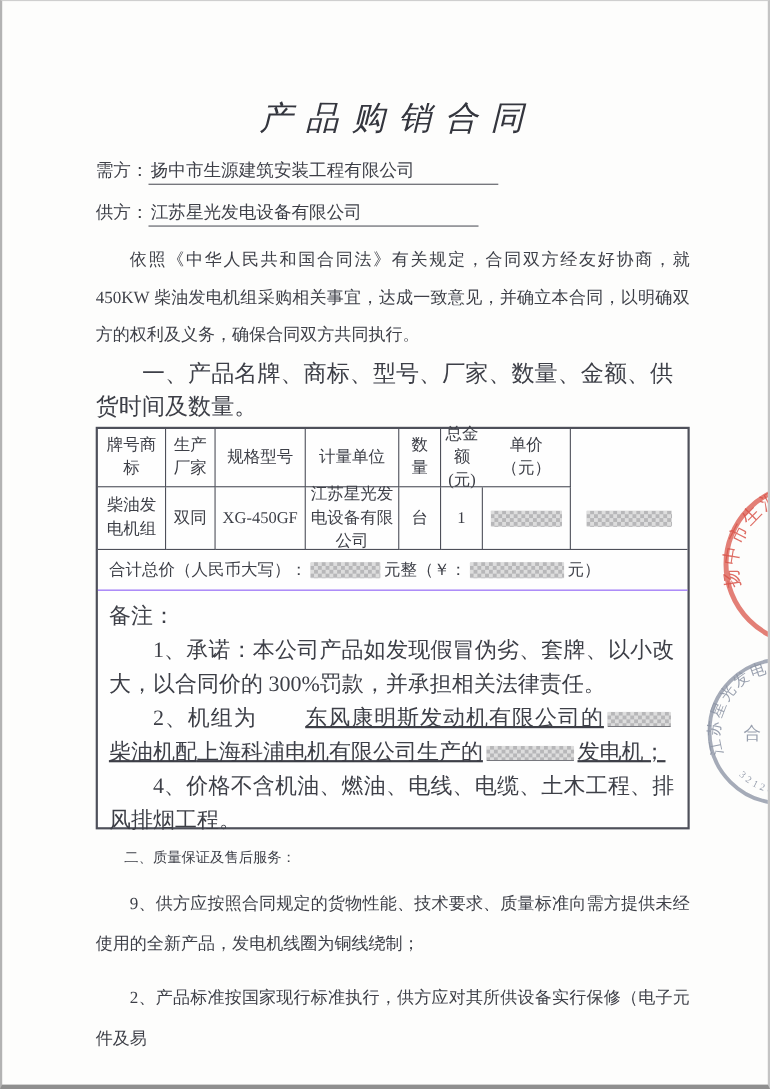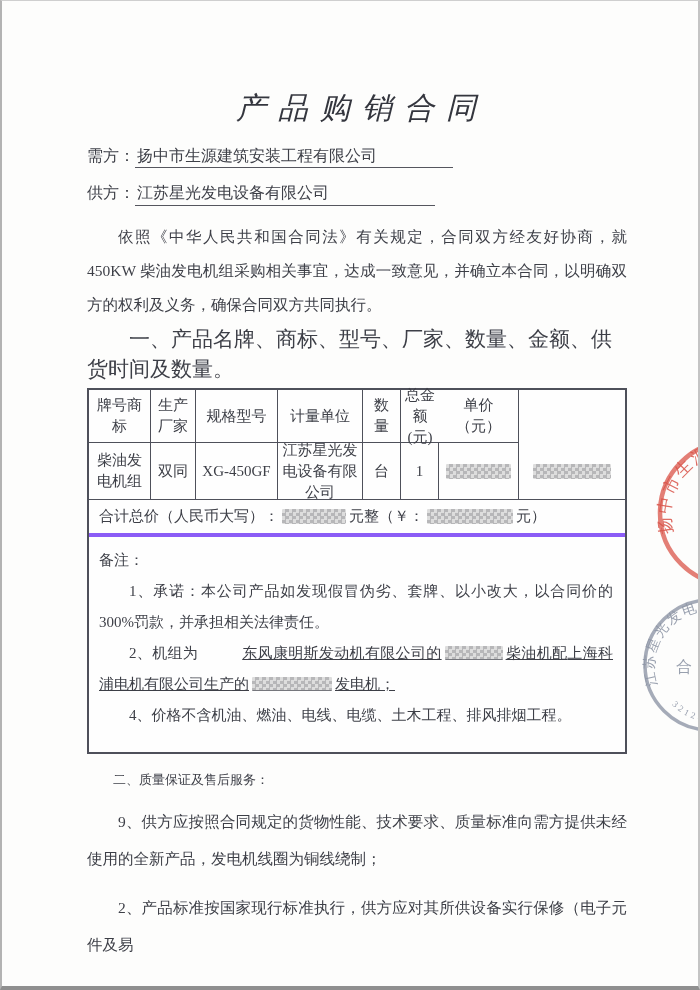--- a/index.html
+++ b/index.html
@@ -32,24 +32,24 @@
   .grid{display:grid;grid-template-columns:62px 45px 82px 85px 38px 38px 80px 1fr;}
   .cell{
     border-right:1.5px solid #4e505a;border-bottom:1.5px solid #4e505a;
     display:flex;align-items:center;justify-content:center;text-align:center;
     font-size:15px;line-height:21px;padding:2px 4px;box-sizing:border-box;
   }
   .cell.last{border-right:none;}
   .hrow .cell{height:53px;}
   .drow .cell{height:57px;border-bottom:1.5px solid #4e505a;}
   .totalrow{
-    height:37px;border-bottom:4px solid #8b5cf6;display:flex;align-items:center;
+    height:37px;border-bottom:1px solid #8b5cf6;display:flex;align-items:center;
     padding:0 10px;font-size:15px;box-sizing:border-box;
   }
-  .remarks{padding:8px 12px 0 10px;font-size:15px;line-height:31px;height:215px;box-sizing:border-box;font-family:Liberation Serif, serif;}
+  .remarks{padding:8px 12px 0 10px;font-size:20px;line-height:31px;height:215px;box-sizing:border-box;font-family:Liberation Serif, serif;}
   .remarks p{margin:0;text-align:justify;}
   .remarks p.item{text-indent:2em;}
   .ul{text-decoration:underline;margin-left:44px;}
   .ul .mosaic{border-bottom:1px solid #55565e;}
   
   .s2head{font-size:13px;line-height:22px;text-indent:2em;margin:15px 0 0 0;}
   .s2item{font-size:15.5px;line-height:37px;text-indent:2em;text-align:justify;margin:12px 0 0 0;}
   
   .mosaic{
     display:inline-block;height:15px;vertical-align:-2px;margin:0 3px;

